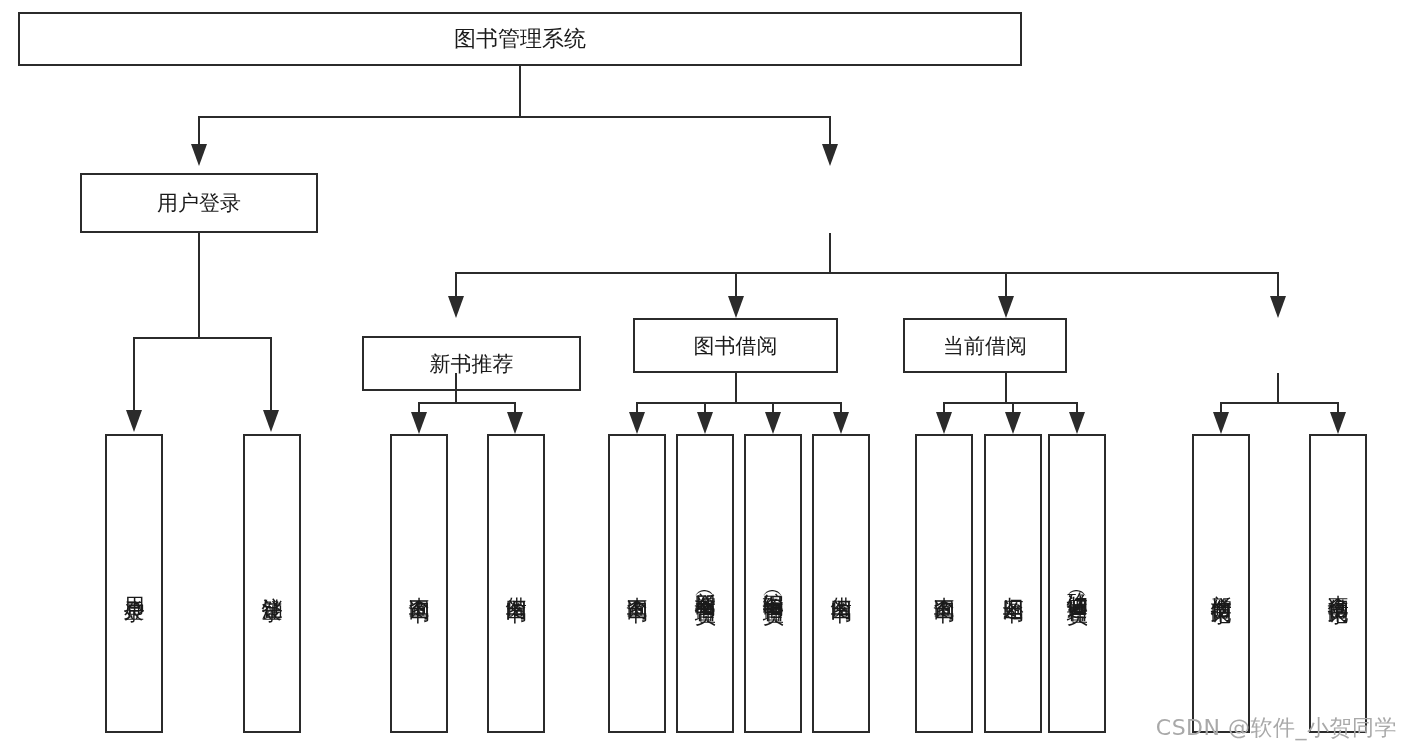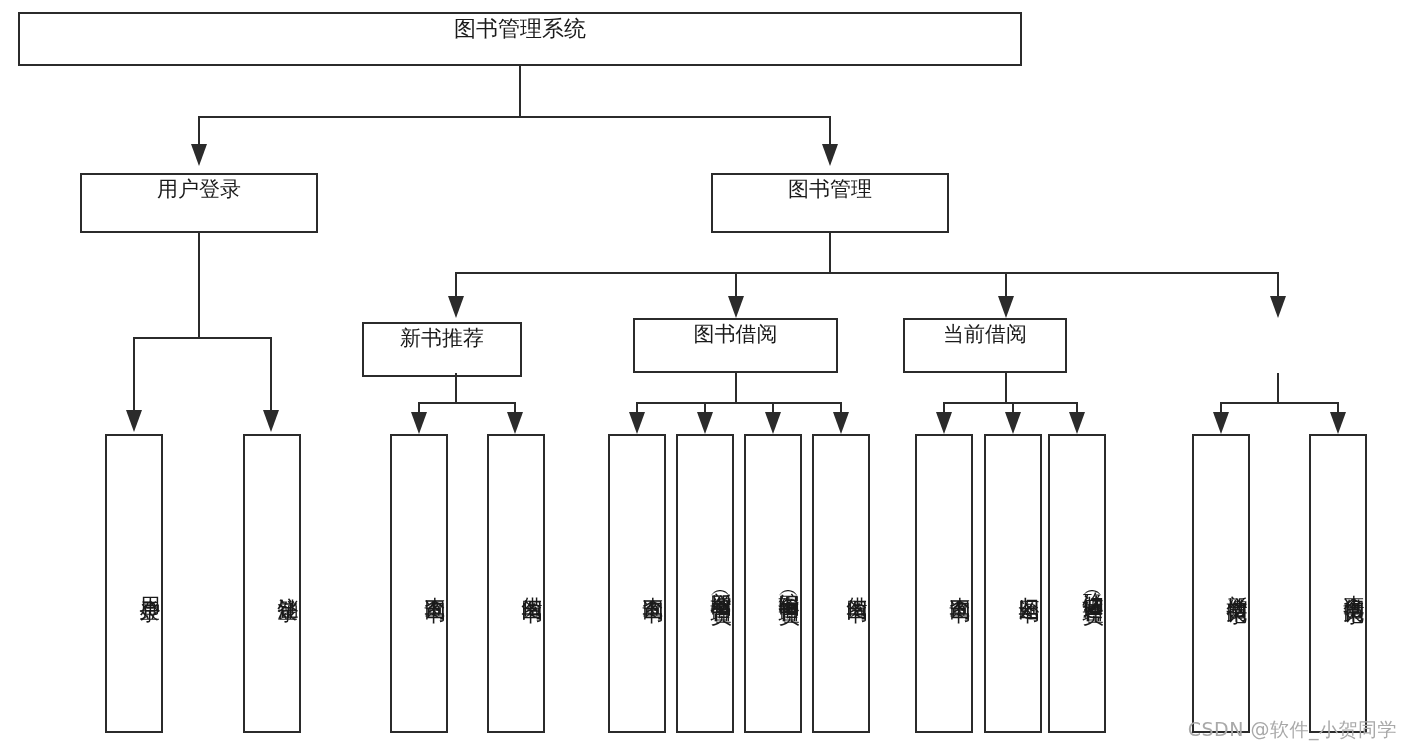--- a/index.html
+++ b/index.html
@@ -14,20 +14,21 @@
     background:#ffffff;
     overflow:hidden;
   }
   
   .node{
     position:absolute;
     box-sizing:border-box;
     background:#ffffff;
     border:2px solid #2b2b2b;
     display:flex;
+    align-items:center;
     justify-content:center;
     color:#1a1a1a;
   }
   .node.root{
     font-size:22px;
   }
   .node.branch{
     font-size:21px;
   }
   
@@ -59,21 +60,21 @@
     height:0;
     border-left:8px solid transparent;
     border-right:8px solid transparent;
     border-top:22px solid #2b2b2b;
   }
   
   #watermark{
     position:absolute;
     right:8px;
     bottom:4px;
-    font-size:19px;
+    font-size:22px;
     color:#a9a9a9;
     letter-spacing:0.5px;
     white-space:nowrap;
     pointer-events:none;
   }
 </style>
 </head>
 <body>
 
 <div id="canvas">
@@ -85,44 +86,41 @@
   <div class="conn vline" style="left:519px;top:66px;width:2px;height:50px;"></div>
 
   <div class="conn hline" style="left:198px;top:116px;width:633px;height:2px;"></div>
   <div class="conn vline" style="left:198px;top:116px;width:2px;height:28px;"></div>
   <div class="conn vline" style="left:829px;top:116px;width:2px;height:28px;"></div>
   <div class="arrow" style="left:191px;top:144px;"></div>
   <div class="arrow" style="left:822px;top:144px;"></div>
 
   <div class="node branch" style="left:80px;top:173px;width:238px;height:60px;">
     <span>用户登录</span>
-  </div>
-  <div class="node branch" style="left:711px;top:173px;width:238px;height:60px;">
-    <span>图书管理</span>
   </div>
 
   <div class="conn vline" style="left:198px;top:233px;width:2px;height:104px;"></div>
   <div class="conn hline" style="left:133px;top:337px;width:138px;height:2px;"></div>
   <div class="conn vline" style="left:133px;top:337px;width:2px;height:73px;"></div>
   <div class="conn vline" style="left:270px;top:337px;width:2px;height:73px;"></div>
   <div class="arrow" style="left:126px;top:410px;"></div>
   <div class="arrow" style="left:263px;top:410px;"></div>
 
   <div class="conn vline" style="left:829px;top:233px;width:2px;height:39px;"></div>
   <div class="conn hline" style="left:455px;top:272px;width:824px;height:2px;"></div>
   <div class="conn vline" style="left:455px;top:272px;width:2px;height:24px;"></div>
   <div class="conn vline" style="left:735px;top:272px;width:2px;height:24px;"></div>
   <div class="conn vline" style="left:1005px;top:272px;width:2px;height:24px;"></div>
   <div class="conn vline" style="left:1277px;top:272px;width:2px;height:24px;"></div>
   <div class="arrow" style="left:448px;top:296px;"></div>
   <div class="arrow" style="left:728px;top:296px;"></div>
   <div class="arrow" style="left:998px;top:296px;"></div>
   <div class="arrow" style="left:1270px;top:296px;"></div>
 
-  <div class="node branch" style="left:362px;top:322px;width:160px;height:55px;">
+  <div class="node branch" style="left:362px;top:336px;width:219px;height:55px;">
     <span>新书推荐</span>
   </div>
   <div class="node branch" style="left:633px;top:318px;width:205px;height:55px;">
     <span>图书借阅</span>
   </div>
   <div class="node branch" style="left:903px;top:318px;width:164px;height:55px;">
     <span>当前借阅</span>
   </div>
 
   <div class="conn vline" style="left:455px;top:373px;width:2px;height:29px;"></div>

